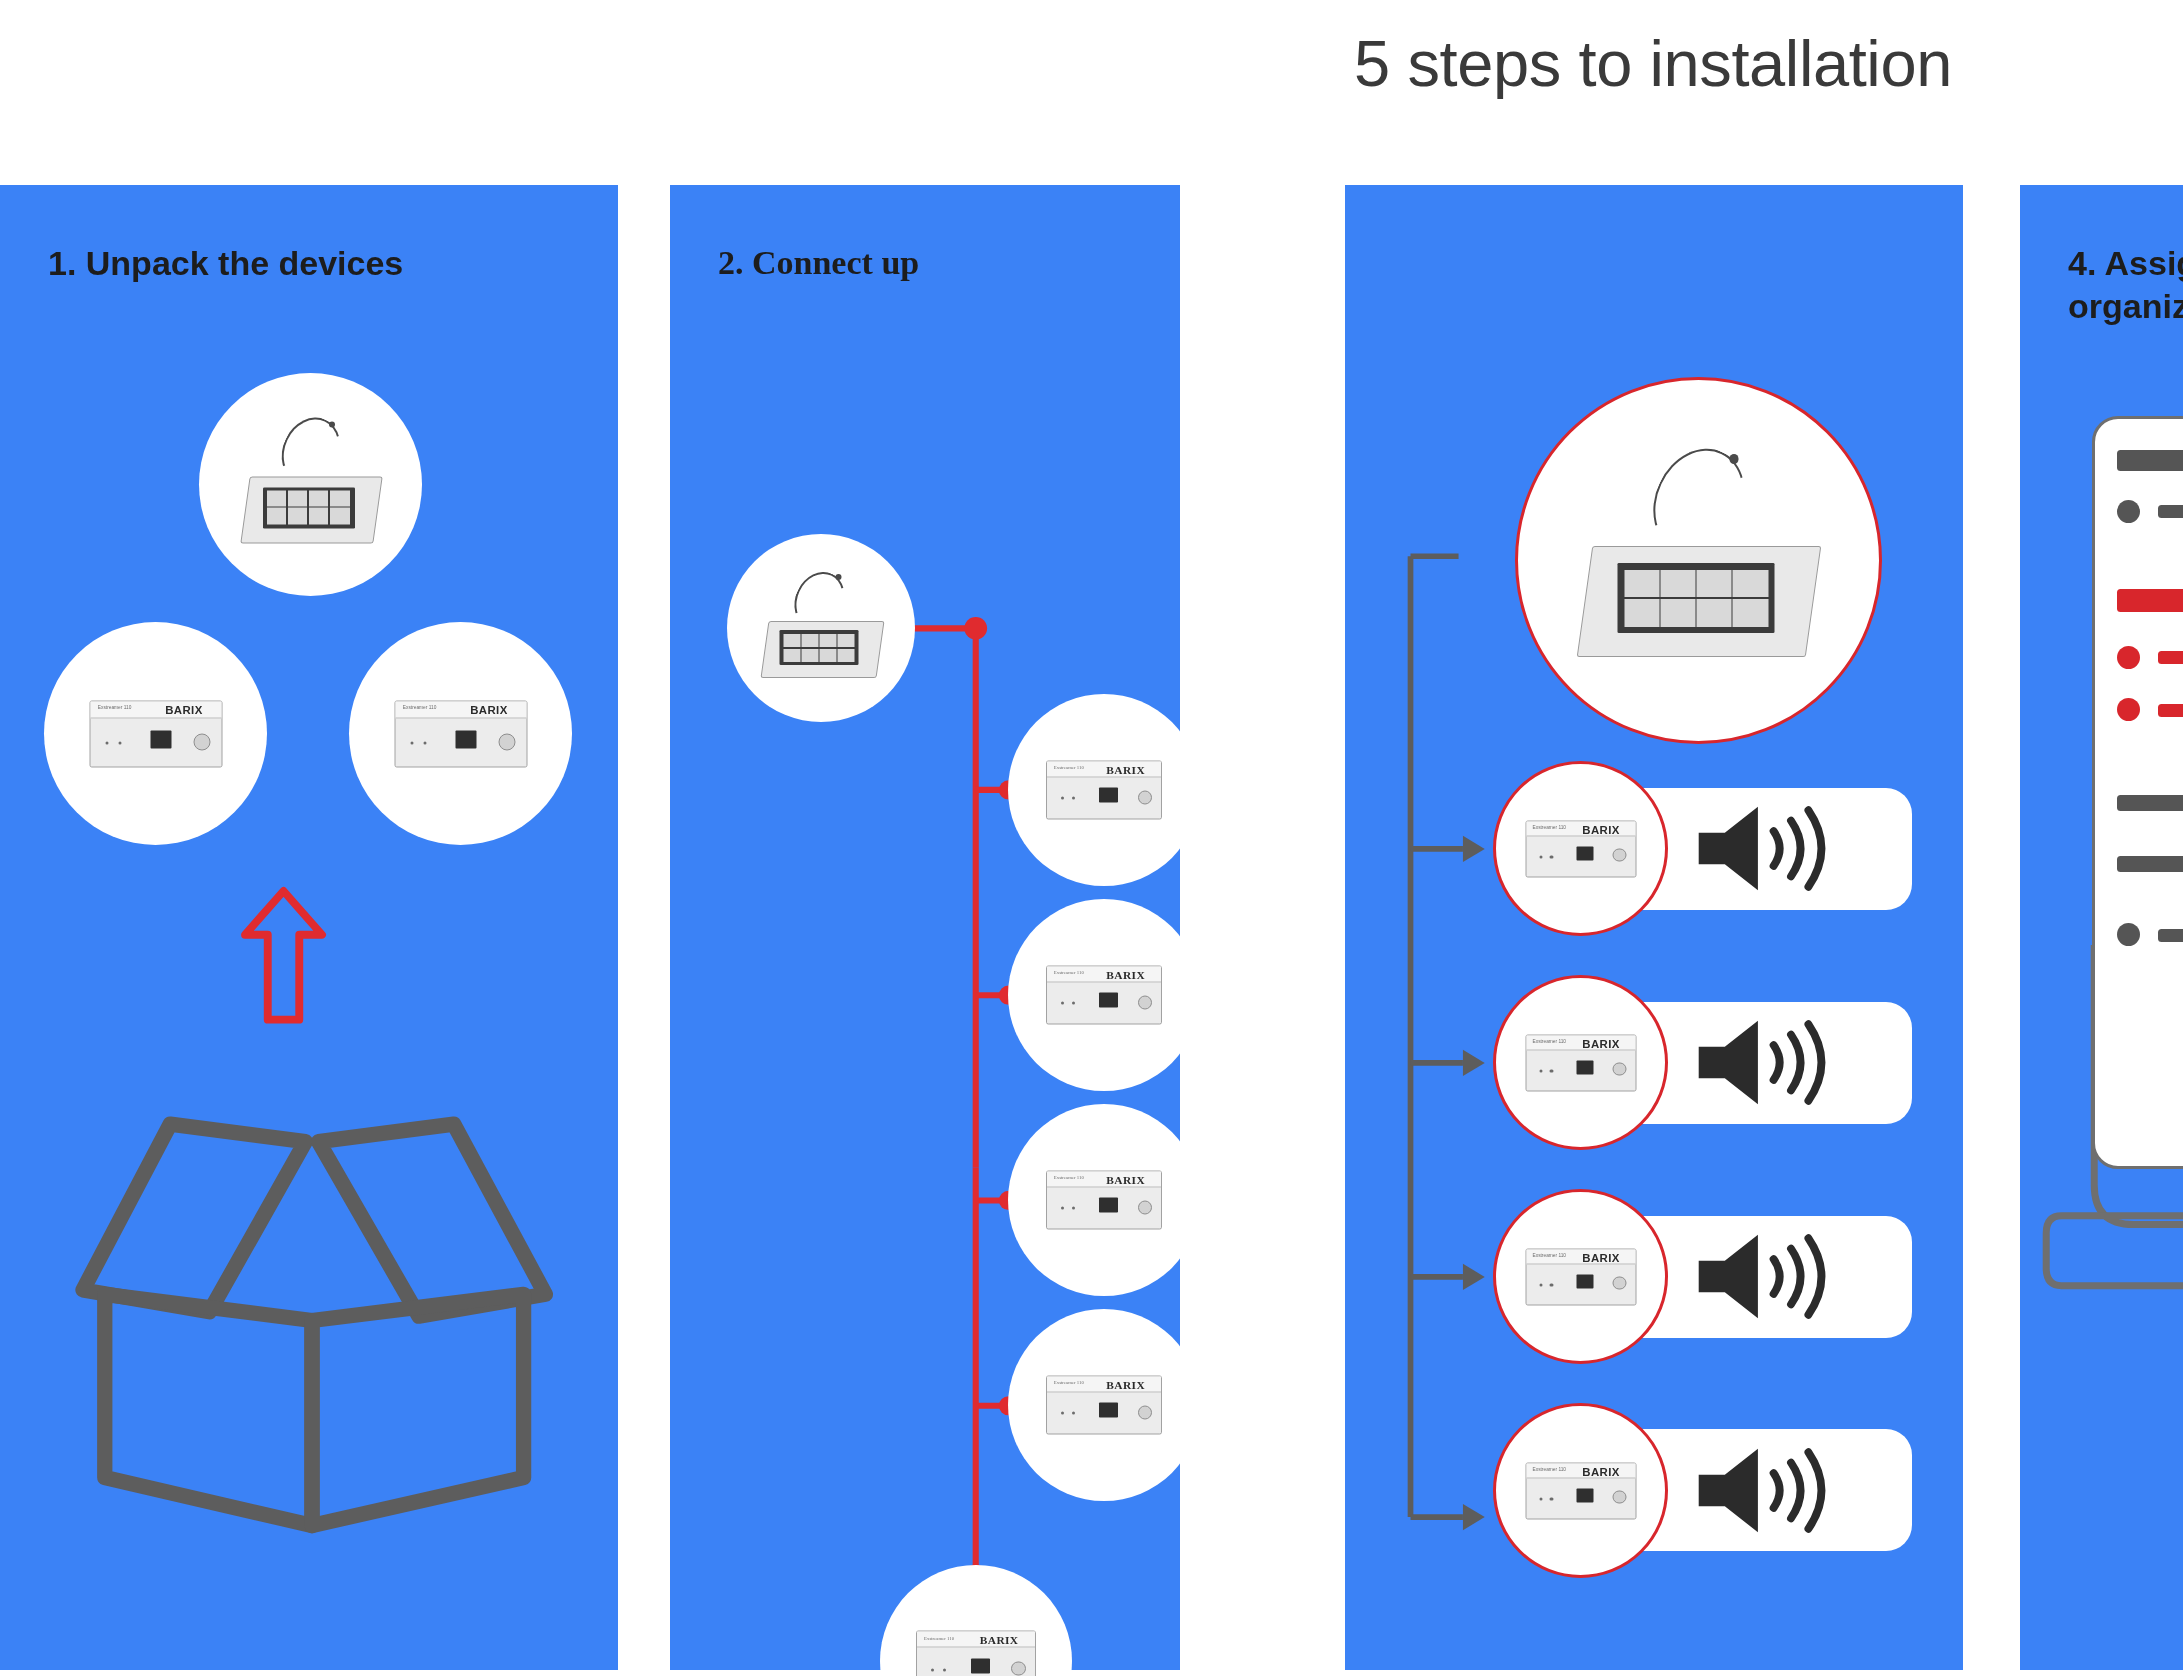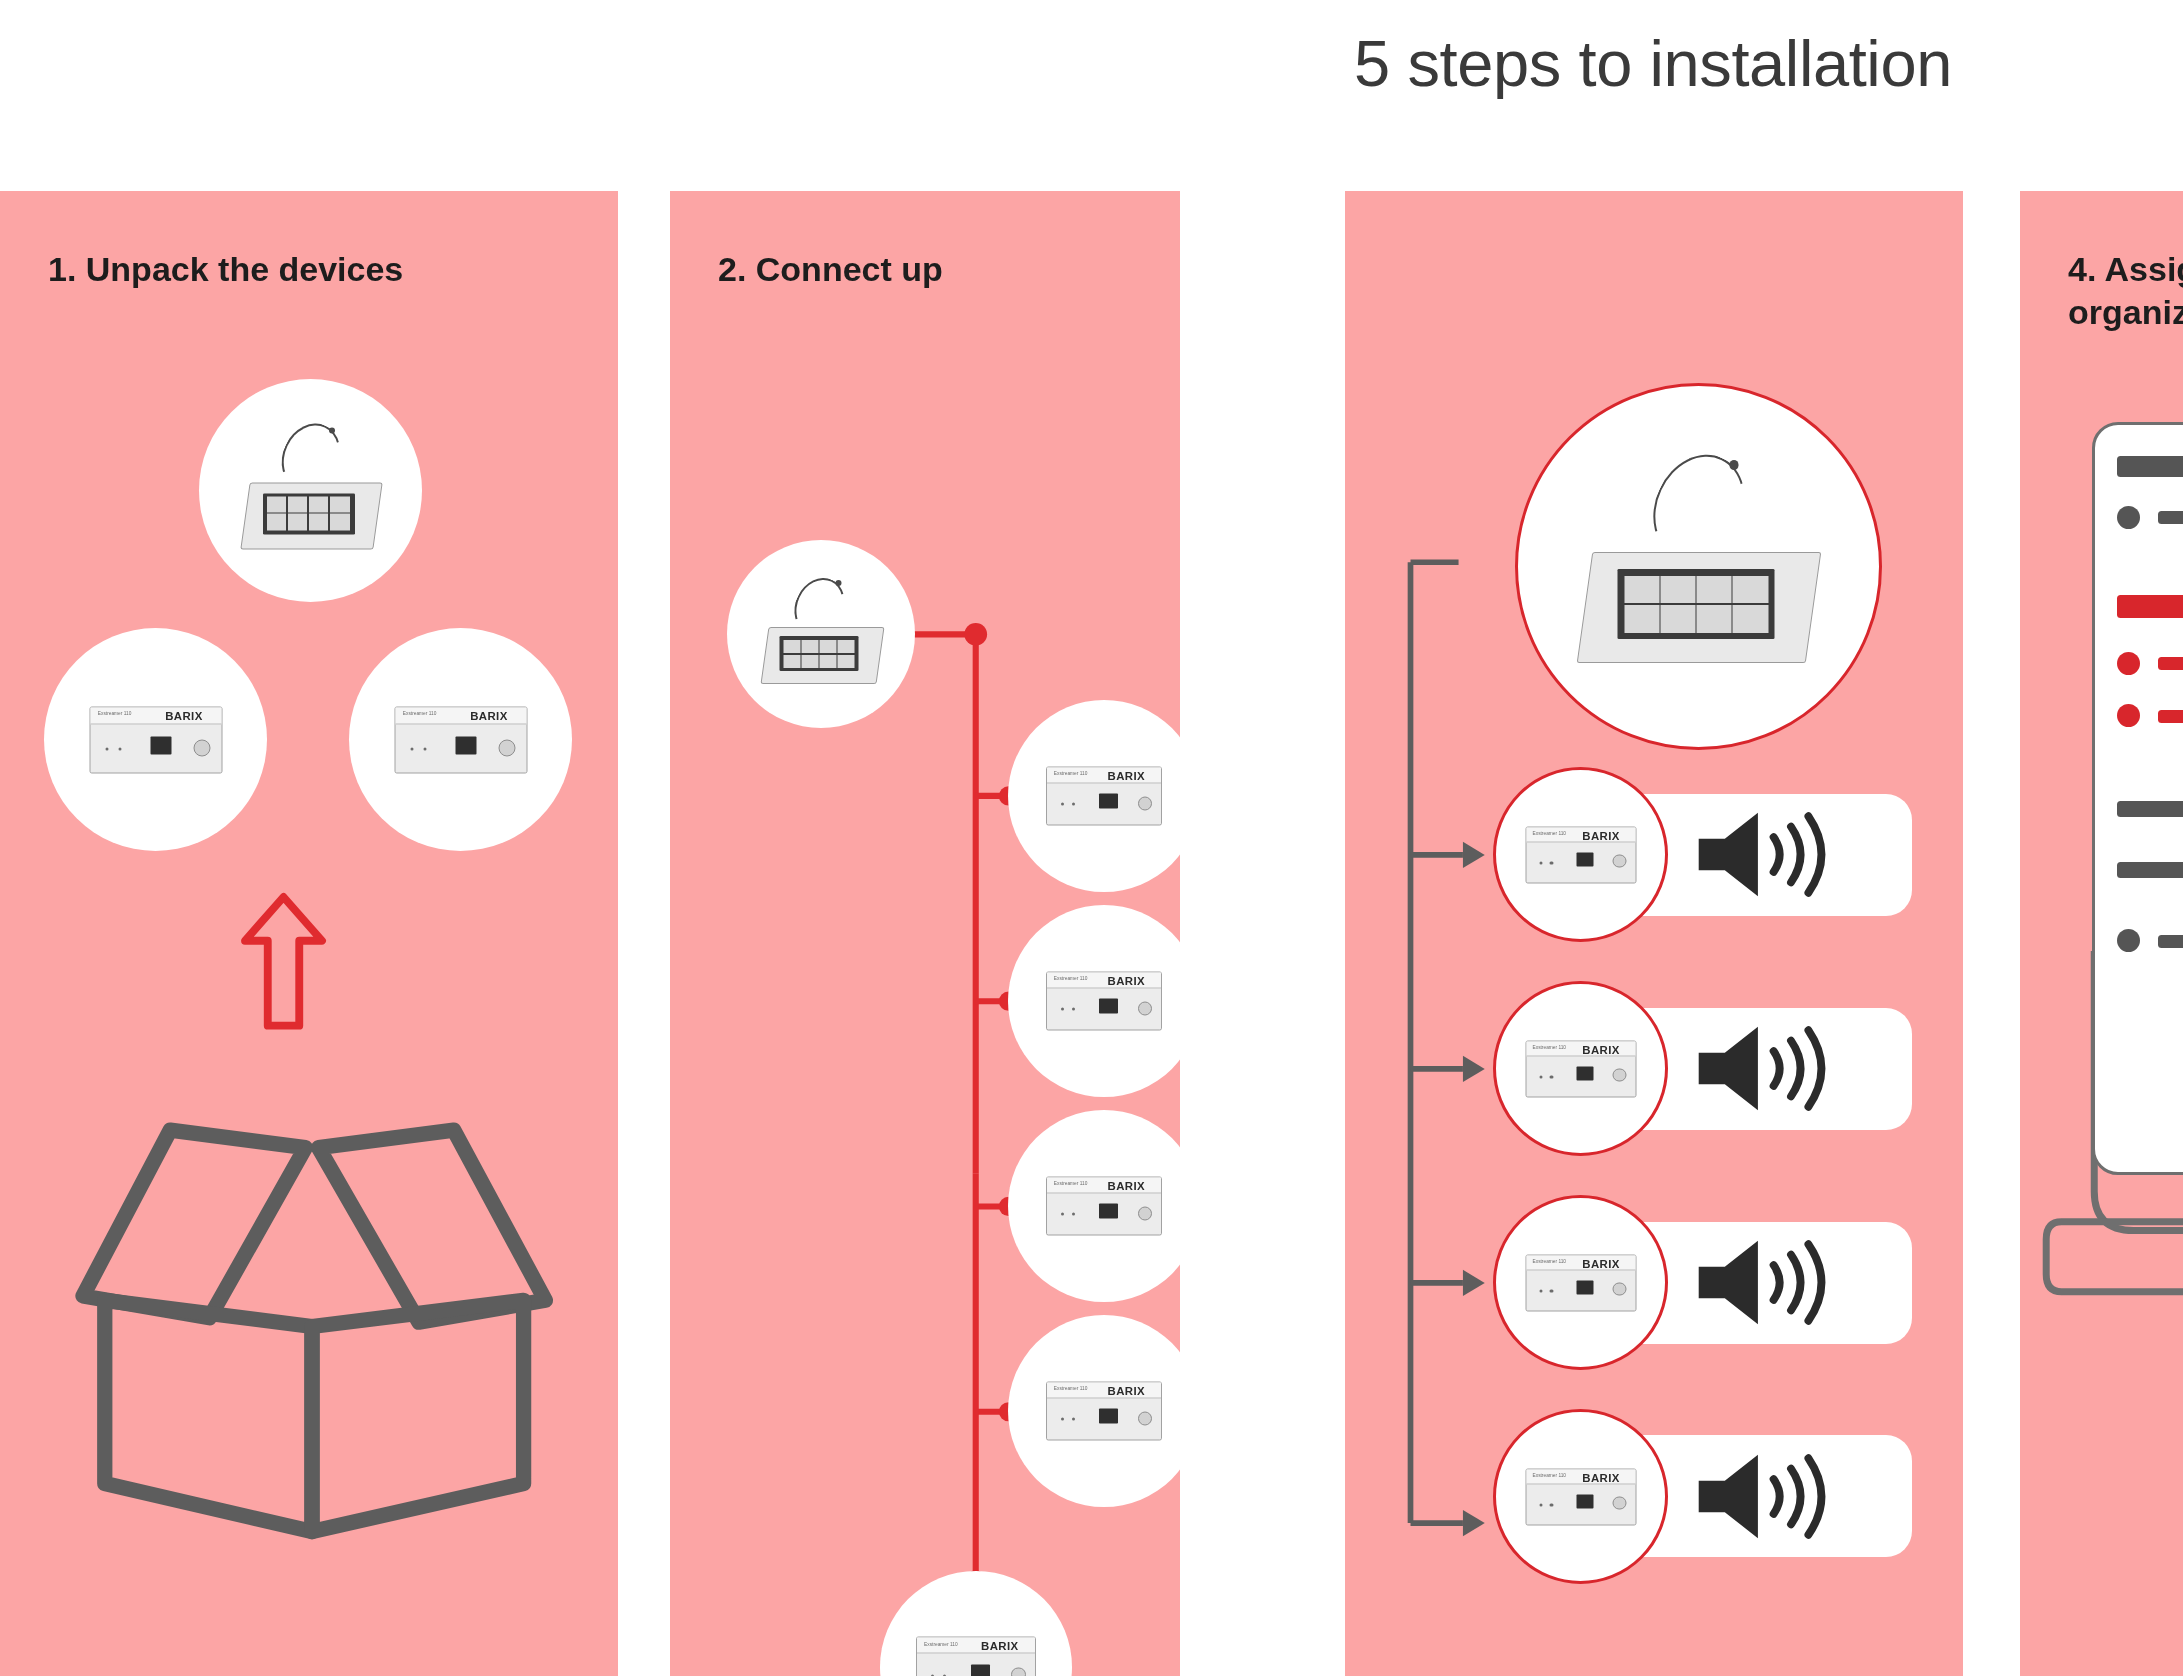--- a/index.html
+++ b/index.html
@@ -31,38 +31,38 @@
   
   .panels {
     position: absolute;
     top: 183px;
     left: 0;
     width: 3306px;
     height: 1493px;
   }
   .panel {
     position: absolute;
-    top: 8px;
-    background: #fca5a5;
+    top: 2px;
+    background: #3b82f6;
     height: 1485px;
   }
   .panel-title {
     position: absolute;
     left: 48px;
     top: 57px;
     font-size: 34px;
     font-weight: 700;
     color: #1d1d1d;
     line-height: 1.25;
     width: 546px;
   }
 
   
   #panel-1 { left: 0px;    width: 618px; }
-  #panel-2 { left: 670px; width: 510px; }
+  #panel-2 { left: 670px; width: 510px; font-family: Liberation Serif, serif; }
   #panel-3 { left: 1345px; width: 618px; }
   #panel-4 { left: 2020px; width: 618px; }
 
   
   .circ {
     position: absolute;
     background: #ffffff;
     border-radius: 50%;
     box-sizing: border-box;
     overflow: hidden;

